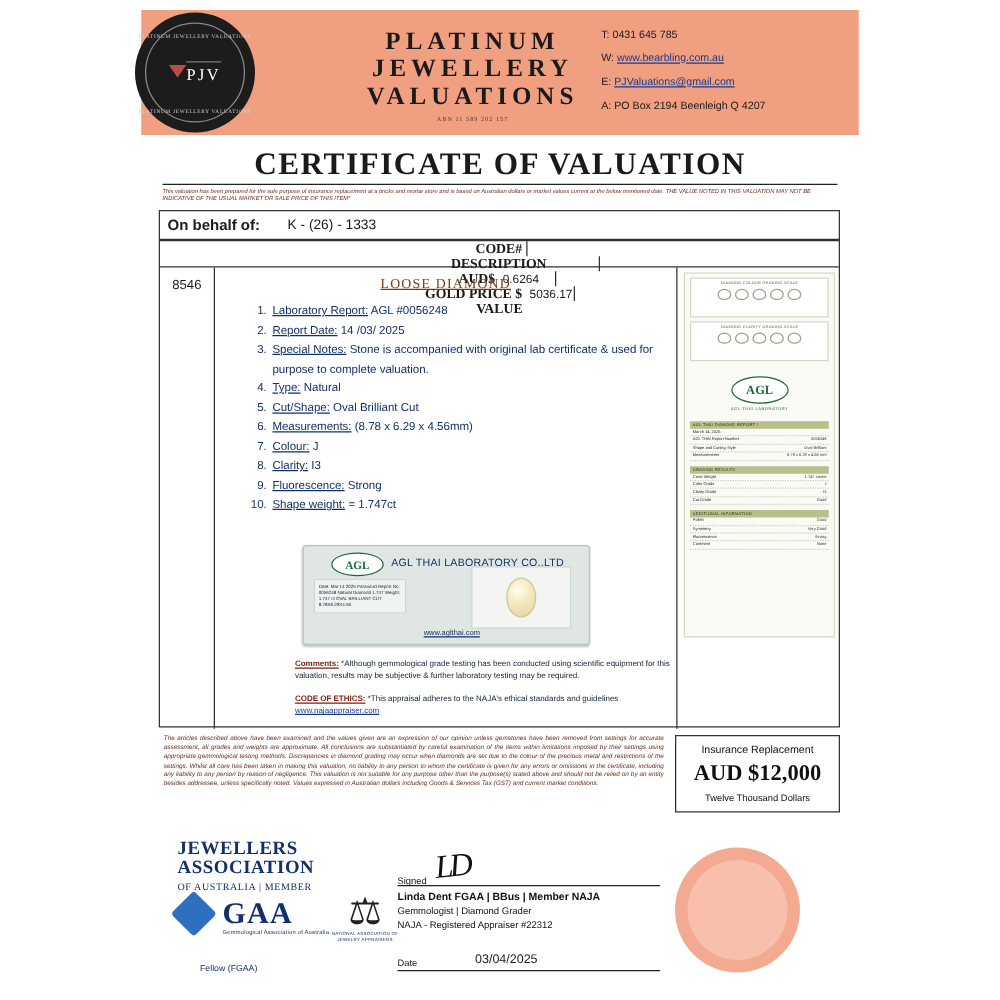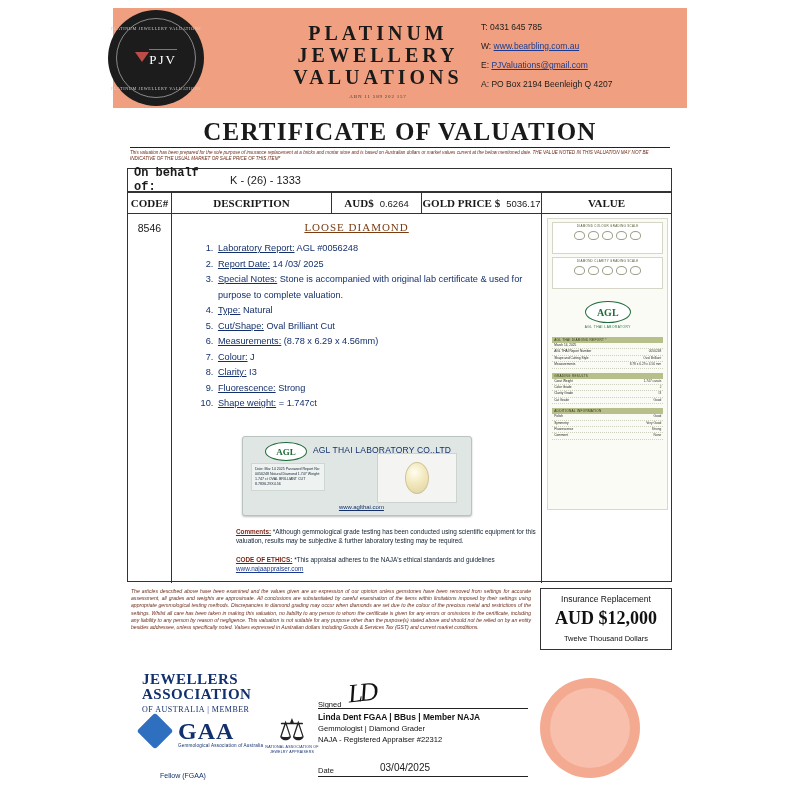--- a/index.html
+++ b/index.html
@@ -164,21 +164,21 @@
     left: 127px;
     top: 168px;
     width: 545px;
     height: 24px;
     border: 1px solid #333;
     box-sizing: border-box;
     display: flex;
     align-items: center;
   }
   .behalf .label {
-    font-family: Liberation Mono, monospace;
+    font-family: Liberation Sans, sans-serif;
     font-weight: bold;
     font-size: 12px;
     padding-left: 6px;
     width: 86px;
   }
   .behalf .value {
     font-family: "Liberation Sans", sans-serif;
     font-size: 11px;
     padding-left: 10px;
   }
@@ -194,20 +194,21 @@
     box-sizing: border-box;
   }
   .tbl-head {
     display: flex;
     height: 20px;
     border-bottom: 1px solid #333;
     font-family: "Liberation Serif", serif;
     font-weight: bold;
     font-size: 11px;
     align-items: center;
+    flex-direction: column;
   }
   .th {
     height: 100%;
     display: flex;
     align-items: center;
     justify-content: center;
     border-right: 1px solid #333;
     box-sizing: border-box;
     white-space: nowrap;
   }

